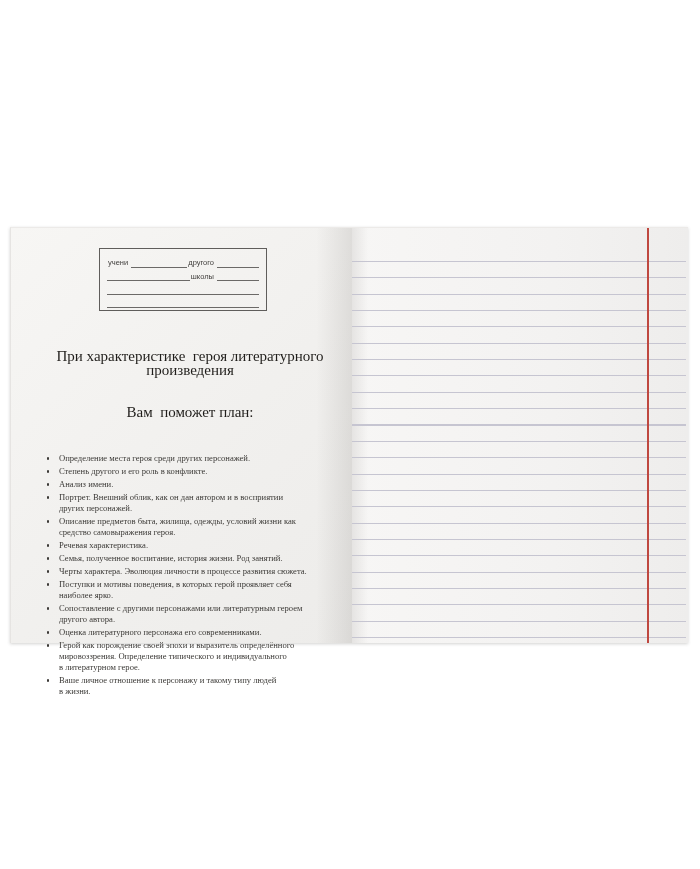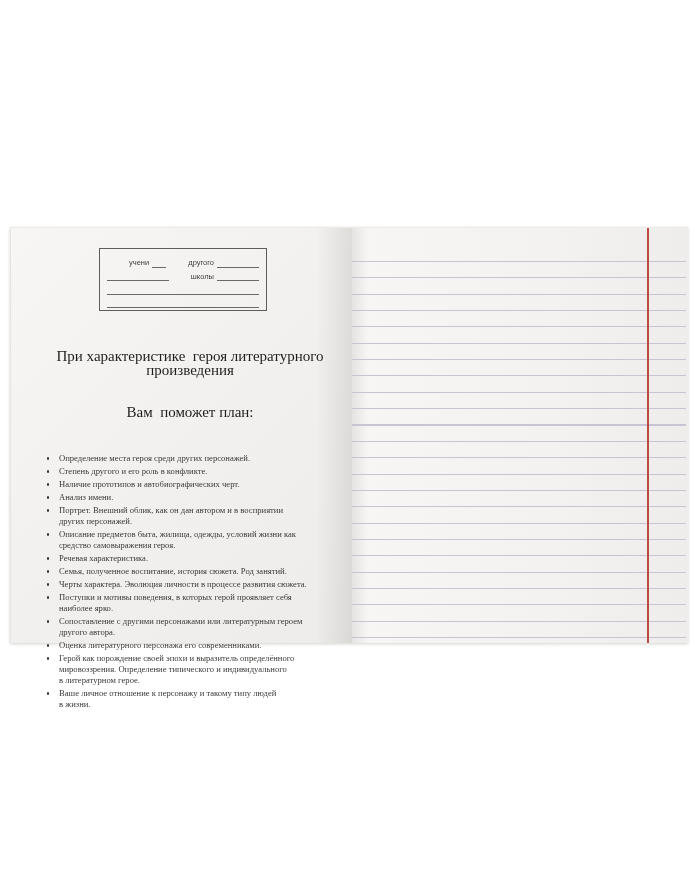--- a/index.html
+++ b/index.html
@@ -55,21 +55,21 @@
   .owner-box {
     position: absolute; left: 88px; top: 20px;
     width: 168px; height: 63px;
     border: 1px solid #5f5d5b;
     box-sizing: border-box;
     padding: 5px 7px 0 7px;
     font-family: "Liberation Sans", sans-serif;
     font-size: 7.5px; color: #403e3c;
   }
   .owner-row { display: flex; align-items: flex-end; height: 13.5px; }
-  .owner-row .lbl { white-space: nowrap; padding: 0 3px 0.5px 1px; margin-left: 21px; }
+  .owner-row .lbl { white-space: nowrap; padding: 0 3px 0.5px 1px; }
   .owner-row .line { border-bottom: 0.9px solid #6b6967; flex: 1 1 auto; height: 1px; }
   .owner-row .line.short { flex: 0 0 42px; }
   
   .content {
     position: absolute; left: 26px; top: 93px; width: 306px;
     color: var(--ink, #3b3936);
   }
   .heading {
     text-align: center; font-weight: normal;
     font-size: 15px; line-height: 14px;
@@ -116,28 +116,27 @@
     </div>
 
     <div class="content">
       <div class="heading">
         <div>При характеристике  героя литературного произведения</div>
         <div>Вам  поможет план:</div>
       </div>
       <ul class="plan-list">
           <li class="plan-item">Определение места героя среди других персонажей.</li>
           <li class="plan-item">Степень другого и его роль в конфликте.</li>
-          <li class="plan-item">Наличие прототипов и автобиографических черт.</li>
           <li class="plan-item">Анализ имени.</li>
           <li class="plan-item">Портрет. Внешний облик, как он дан автором и в восприятии
 других персонажей.</li>
           <li class="plan-item">Описание предметов быта, жилища, одежды, условий жизни как
 средство самовыражения героя.</li>
           <li class="plan-item">Речевая характеристика.</li>
-          <li class="plan-item">Семья, полученное воспитание, история сюжета. Род занятий.</li>
+          <li class="plan-item">Семья, полученное воспитание, история жизни. Род занятий.</li>
           <li class="plan-item">Черты характера. Эволюция личности в процессе развития сюжета.</li>
           <li class="plan-item">Поступки и мотивы поведения, в которых герой проявляет себя
 наиболее ярко.</li>
           <li class="plan-item">Сопоставление с другими персонажами или литературным героем
 другого автора.</li>
           <li class="plan-item">Оценка литературного персонажа его современниками.</li>
           <li class="plan-item">Герой как порождение своей эпохи и выразитель определённого
 мировоззрения. Определение типического и индивидуального
 в литературном герое.</li>
           <li class="plan-item">Ваше личное отношение к персонажу и такому типу людей

